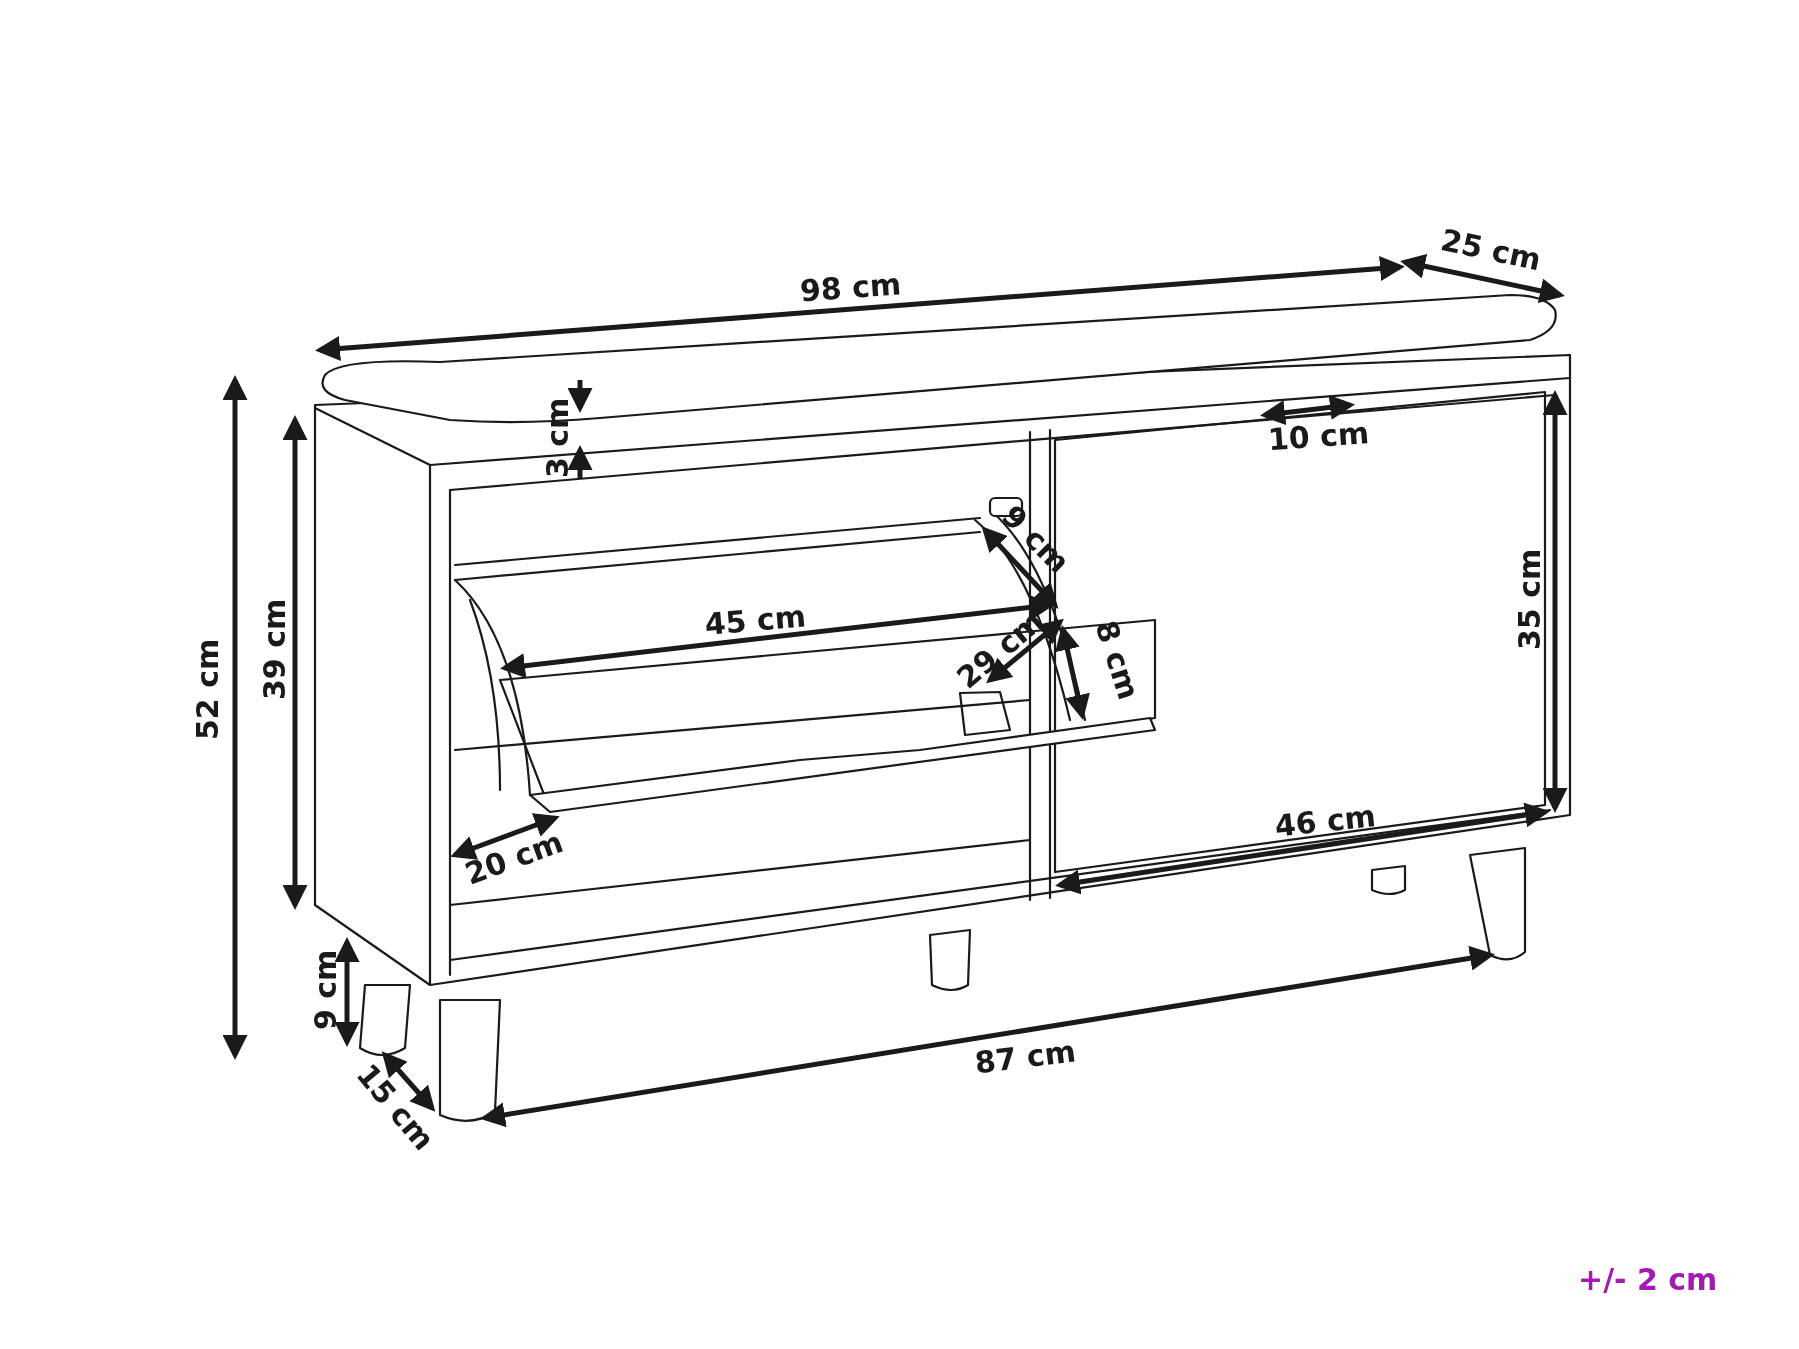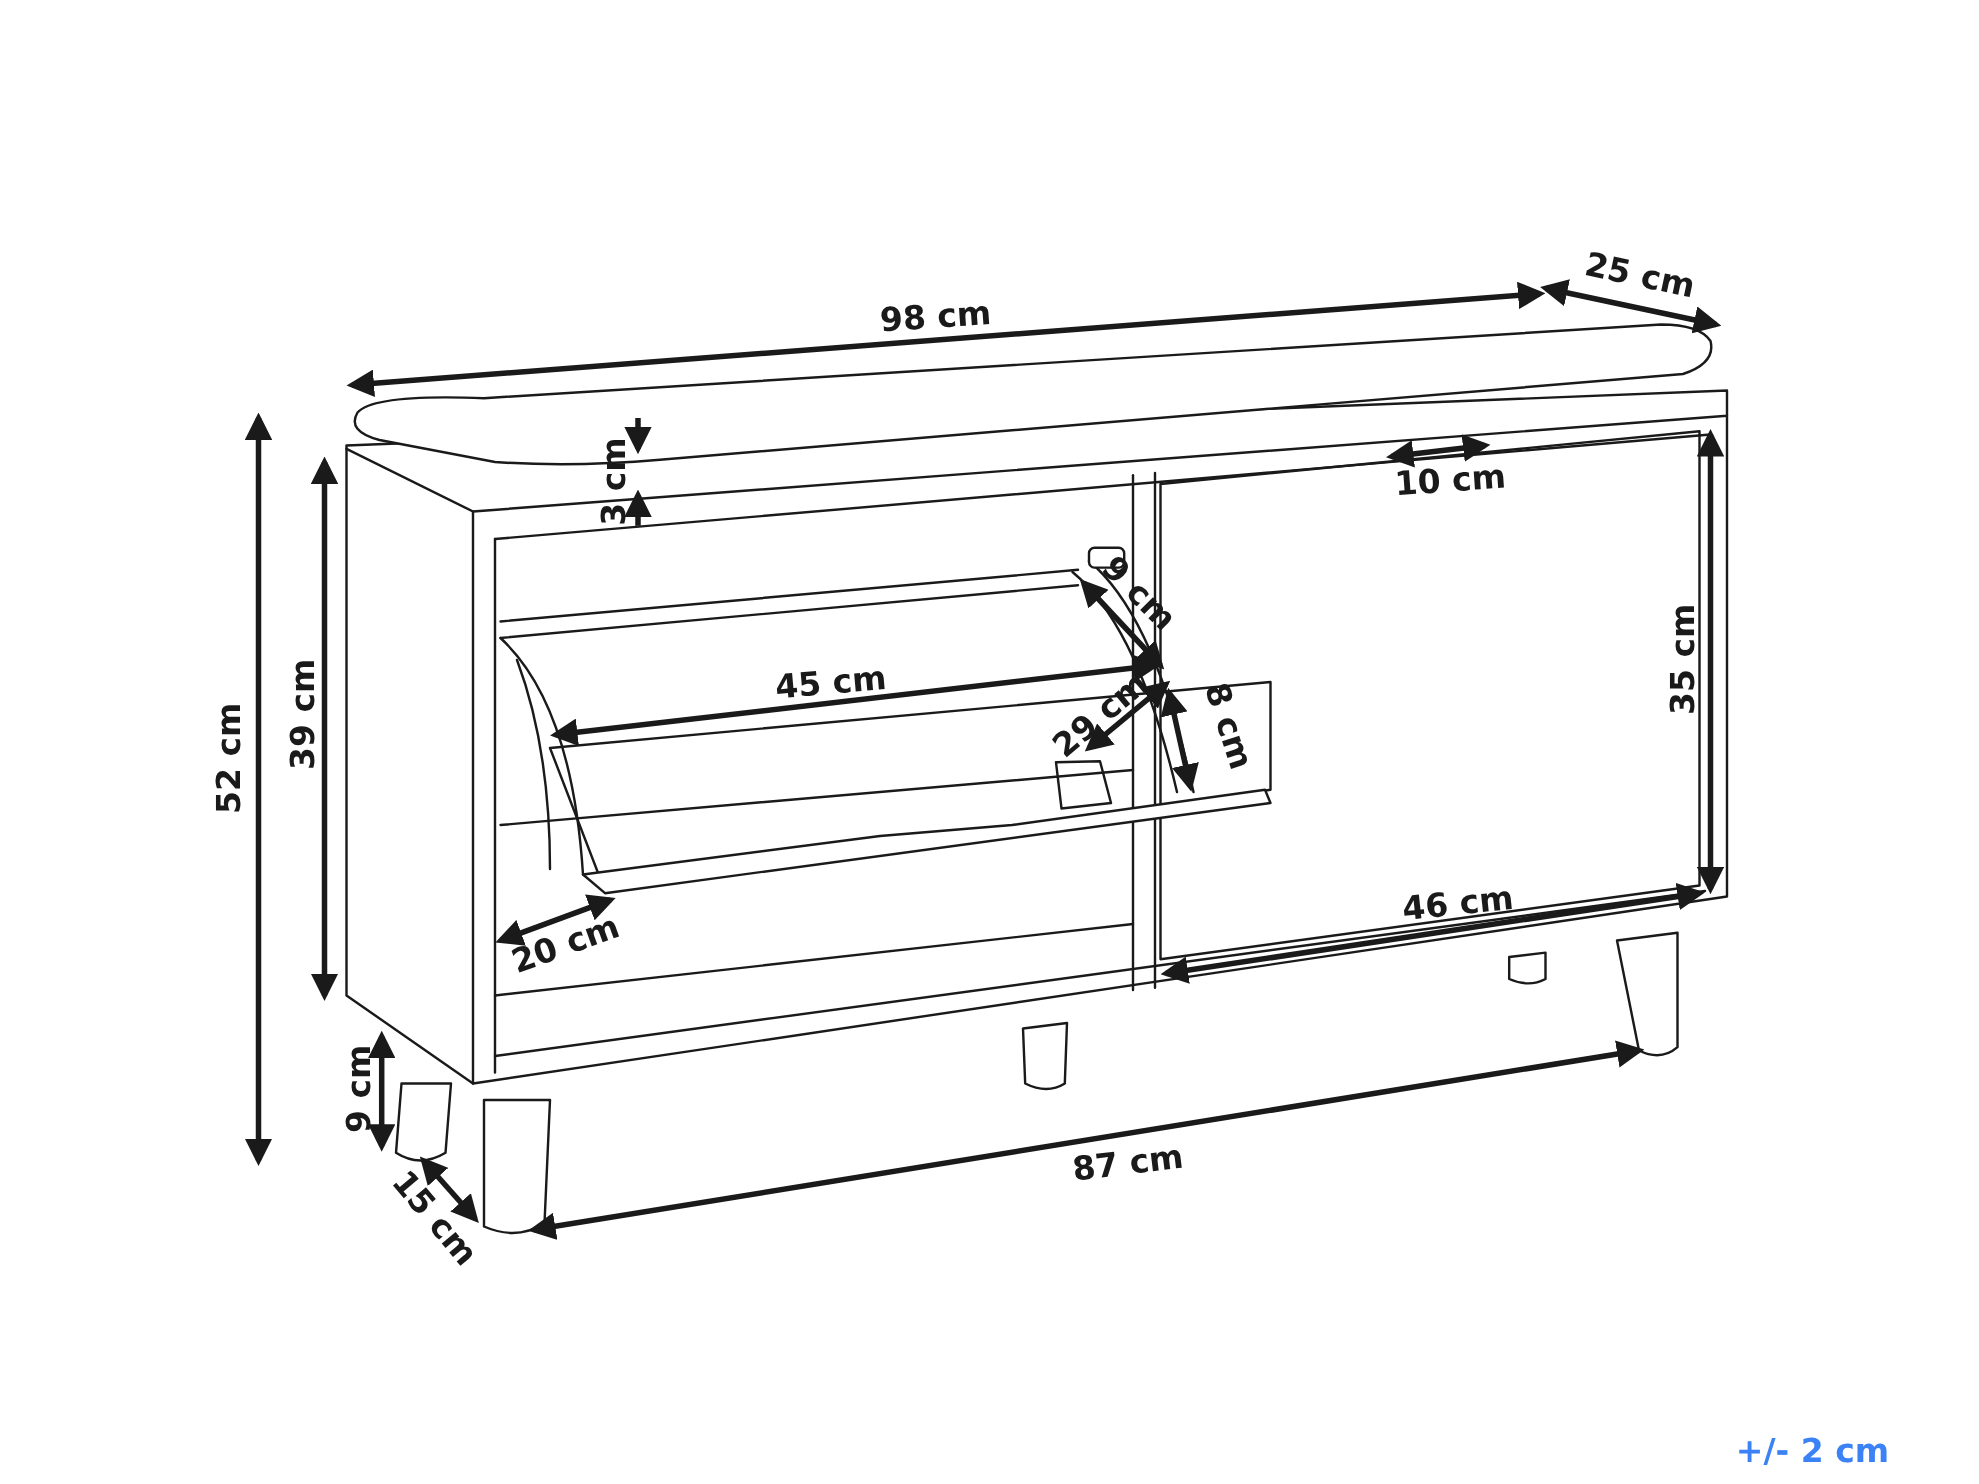--- a/index.html
+++ b/index.html
@@ -2,21 +2,21 @@
 <html><head>
 <meta charset="utf-8">
 <style>
   html, body { margin:0; padding:0; background:#ffffff; }
   body { width:1799px; height:1349px; position:relative; overflow:hidden; font-family:"DejaVu Sans", sans-serif; }
   svg { position:absolute; left:0; top:0; }
   .lbl { font-family:"DejaVu Sans", sans-serif; font-weight:bold; font-size:30px; fill:#1a1a1a; }
   .ln { stroke:#1a1a1a; fill:none; stroke-width:2.2; stroke-linejoin:round; stroke-linecap:round; }
   .fl { stroke:#1a1a1a; fill:#ffffff; stroke-width:2.2; stroke-linejoin:round; }
   .dim { stroke:#1a1a1a; stroke-width:5; fill:none; }
-  .tol { position:absolute; left:1578px; top:1302px; font-weight:bold; font-size:30px; color:#3b82f6; font-family:"DejaVu Sans", sans-serif; }
+  .tol { position:absolute; left:1578px; top:1262px; font-weight:bold; font-size:30px; color:#a21caf; font-family:"DejaVu Sans", sans-serif; }
 </style>
 </head>
 <body>
 
 <svg width="1799" height="1349" viewBox="0 0 1799 1349" xmlns="http://www.w3.org/2000/svg">
   <defs>
     <marker id="ah" viewBox="0 0 10 10" refX="8" refY="5" markerWidth="5" markerHeight="5" orient="auto-start-reverse">
       <path d="M0,0 L10,5 L0,10 z" fill="#1a1a1a"></path>
     </marker>
   </defs>

